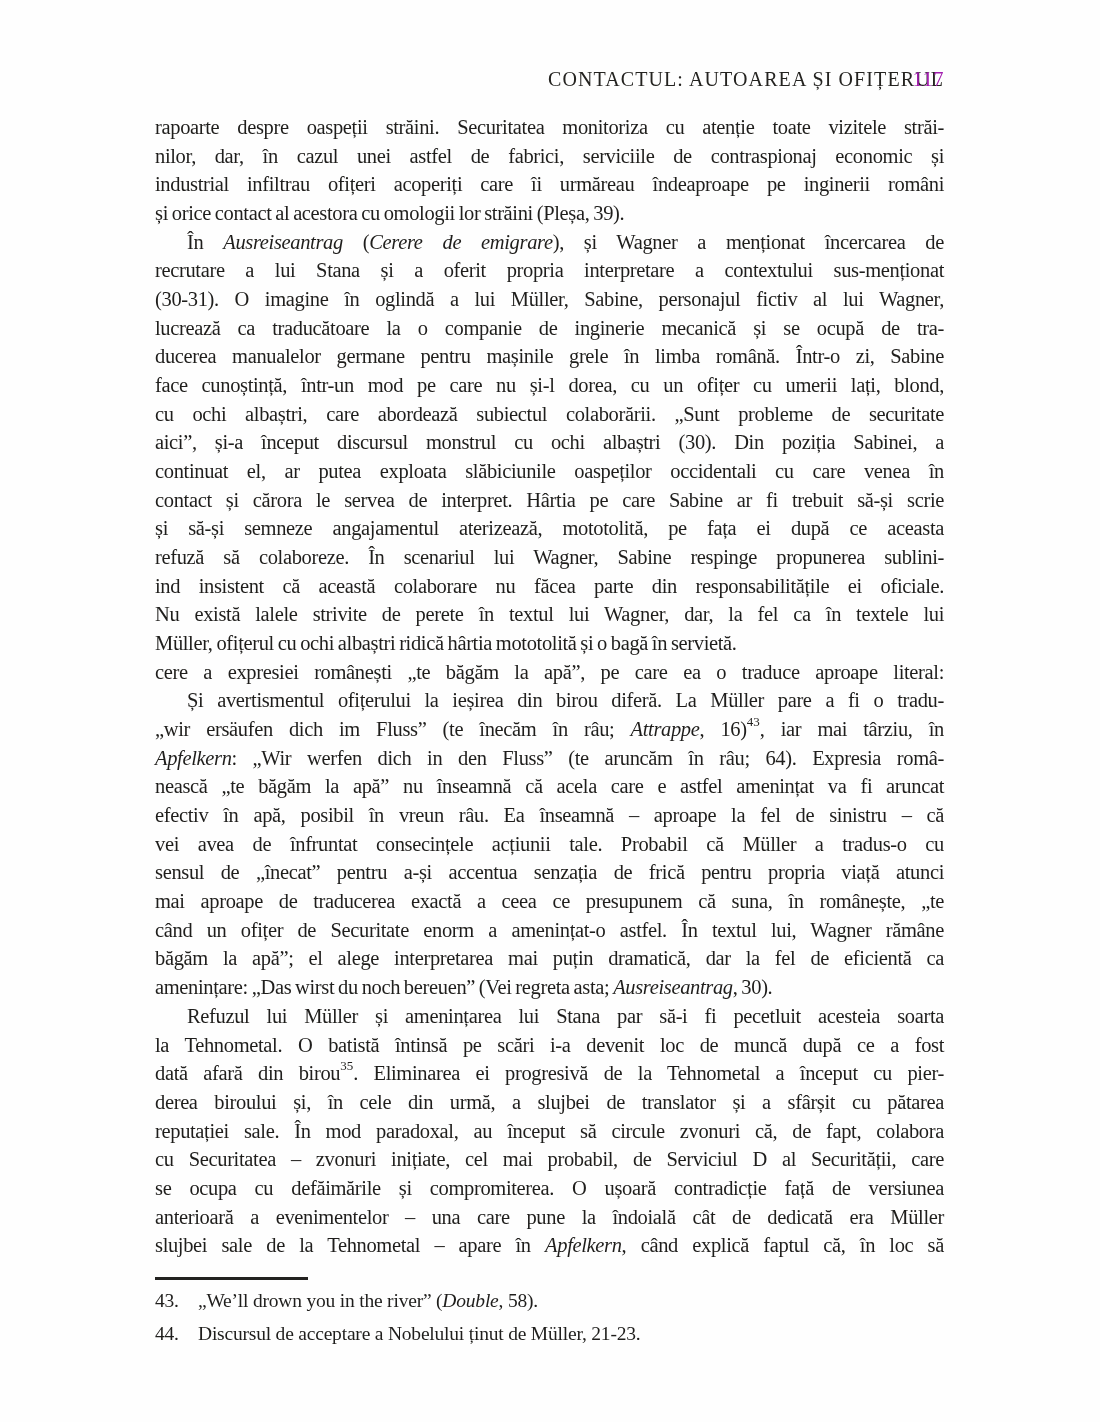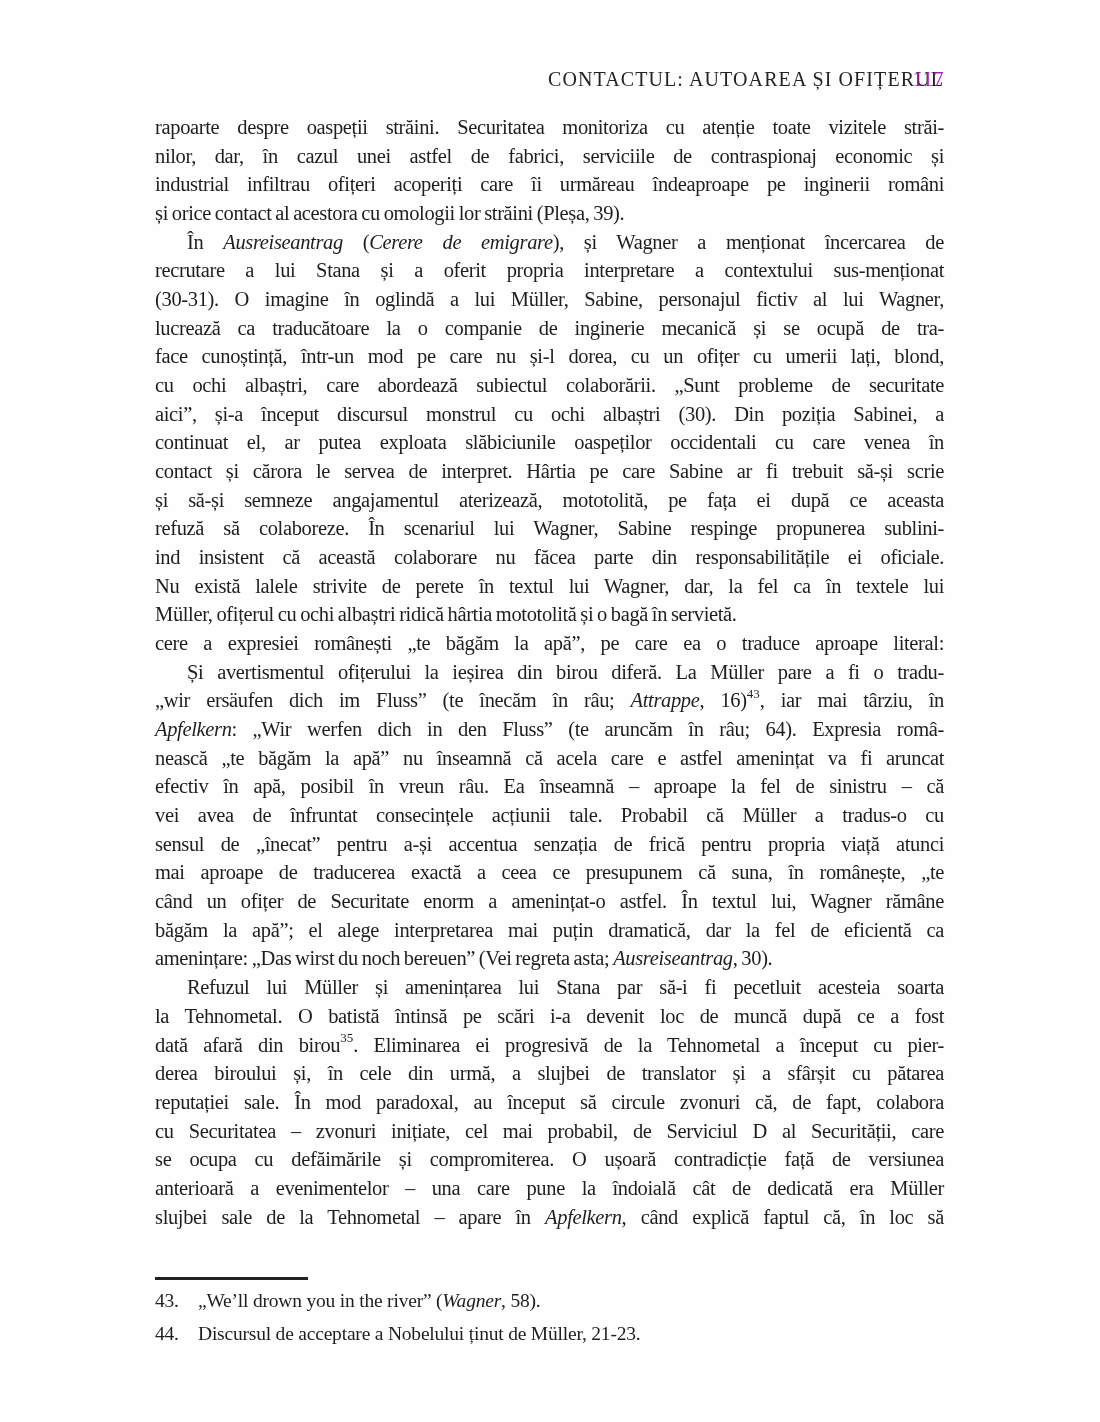--- a/index.html
+++ b/index.html
@@ -110,20 +110,21 @@
   <div class="body-text">
 
   <div class="line">rapoarte despre oaspeții străini. Securitatea monitoriza cu atenție toate vizitele străi-</div>
       <div class="line">nilor, dar, în cazul unei astfel de fabrici, serviciile de contraspionaj economic și</div>
       <div class="line">industrial infiltrau ofițeri acoperiți care îi urmăreau îndeaproape pe inginerii români</div>
       <div class="line last">și orice contact al acestora cu omologii lor străini (Pleșa, 39).</div>
       <div class="line indent">În <span class="it">Ausreiseantrag</span> (<span class="it">Cerere de emigrare</span>), și Wagner a menționat încercarea de</div>
       <div class="line">recrutare a lui Stana și a oferit propria interpretare a contextului sus-menționat</div>
       <div class="line">(30-31). O imagine în oglindă a lui Müller, Sabine, personajul fictiv al lui Wagner,</div>
       <div class="line">lucrează ca traducătoare la o companie de inginerie mecanică și se ocupă de tra-</div>
+      <div class="line">ducerea manualelor germane pentru mașinile grele în limba română. Într-o zi, Sabine</div>
       <div class="line">face cunoștință, într-un mod pe care nu și-l dorea, cu un ofițer cu umerii lați, blond,</div>
       <div class="line">cu ochi albaștri, care abordează subiectul colaborării. „Sunt probleme de securitate</div>
       <div class="line">aici”, și-a început discursul monstrul cu ochi albaștri (30). Din poziția Sabinei, a</div>
       <div class="line">continuat el, ar putea exploata slăbiciunile oaspeților occidentali cu care venea în</div>
       <div class="line">contact și cărora le servea de interpret. Hârtia pe care Sabine ar fi trebuit să-și scrie</div>
       <div class="line">și să-și semneze angajamentul aterizează, mototolită, pe fața ei după ce aceasta</div>
       <div class="line">refuză să colaboreze. În scenariul lui Wagner, Sabine respinge propunerea sublini-</div>
       <div class="line">ind insistent că această colaborare nu făcea parte din responsabilitățile ei oficiale.</div>
       <div class="line">Nu există lalele strivite de perete în textul lui Wagner, dar, la fel ca în textele lui</div>
       <div class="line last">Müller, ofițerul cu ochi albaștri ridică hârtia mototolită și o bagă în servietă.</div>
@@ -147,20 +148,20 @@
       <div class="line">cu Securitatea – zvonuri inițiate, cel mai probabil, de Serviciul D al Securității, care</div>
       <div class="line">se ocupa cu defăimările și compromiterea. O ușoară contradicție față de versiunea</div>
       <div class="line">anterioară a evenimentelor – una care pune la îndoială cât de dedicată era Müller</div>
       <div class="line">slujbei sale de la Tehnometal – apare în <span class="it">Apfelkern</span>, când explică faptul că, în loc să</div>
     </div>
 
   <div class="footnote-rule"></div>
 
   <div class="footnotes">
     <div class="footnote">
-      <span class="fn-num">43.</span><span>„We’ll drown you in the river” (<span class="it">Wagner</span>, 58).</span>
+      <span class="fn-num">43.</span><span>„We’ll drown you in the river” (<span class="it">Double</span>, 58).</span>
     </div>
     <div class="footnote">
       <span class="fn-num">44.</span><span>Discursul de acceptare a Nobelului ținut de Müller, 21-23.</span>
     </div>
   </div>
 
 </div>
 
 </body></html>

